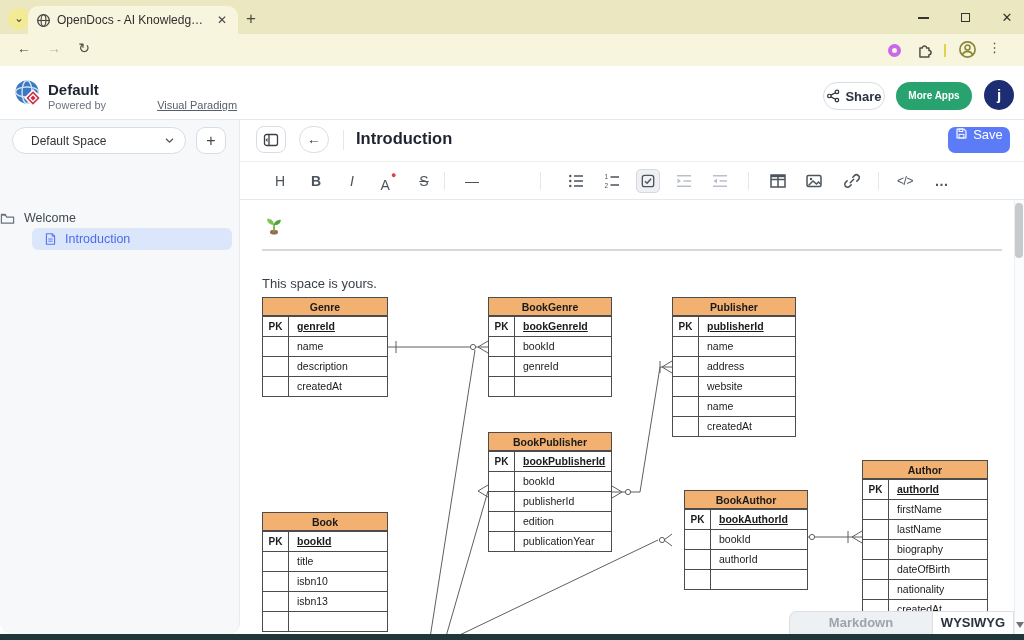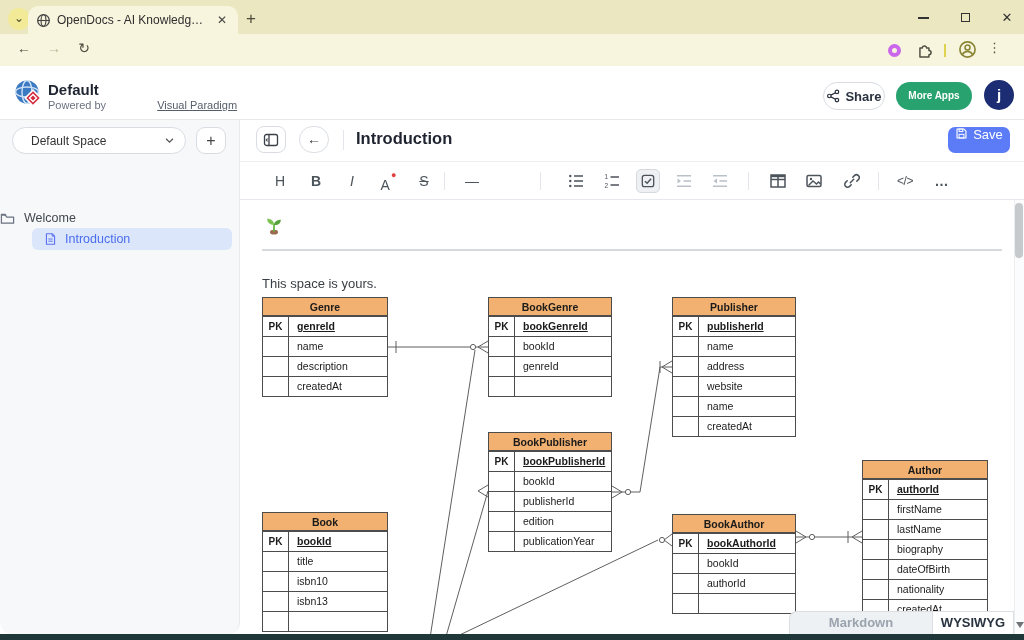--- a/index.html
+++ b/index.html
@@ -437,21 +437,21 @@
           </div>
           <div class="erd-row">
             <div class="erd-pk"></div>
             <div class="erd-field">isbn13</div>
           </div>
           <div class="erd-row">
             <div class="erd-pk"></div>
             <div class="erd-field"></div>
           </div>
         </div>
-        <div class="erd-table" style="left: 432px; top: 290px; width: 124px; margin-top: 24px;">
+        <div class="erd-table" style="left: 444px; top: 290px; width: 124px;">
           <div class="erd-header">BookAuthor</div>
           <div class="erd-row">
             <div class="erd-pk">PK</div>
             <div class="erd-field key">bookAuthorId</div>
           </div>
           <div class="erd-row">
             <div class="erd-pk"></div>
             <div class="erd-field">bookId</div>
           </div>
           <div class="erd-row">

